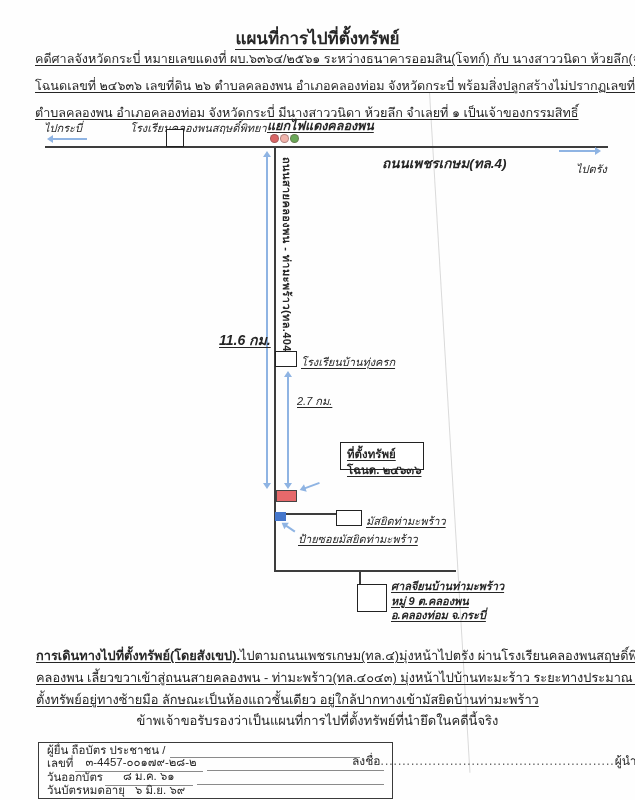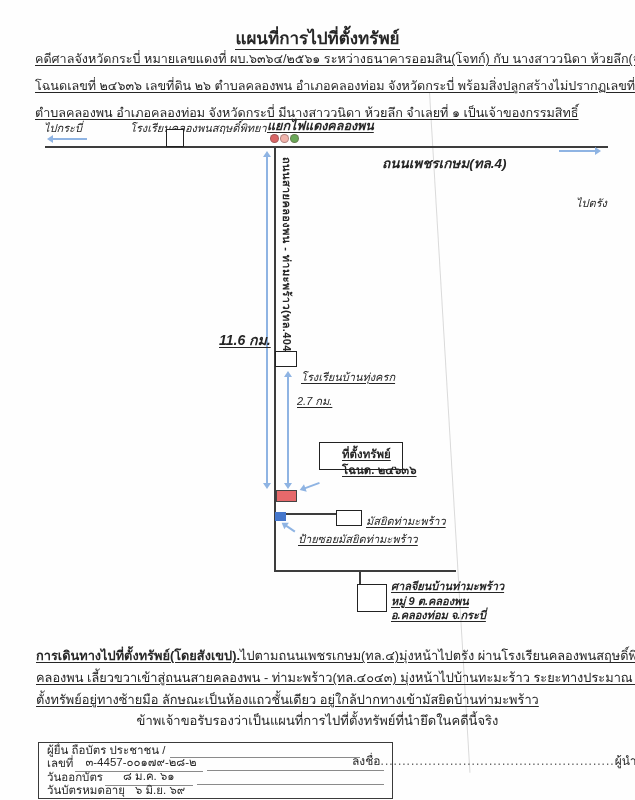--- a/index.html
+++ b/index.html
@@ -80,42 +80,42 @@
   <div class="abs maplabel b ul" style="left:267px; top:116px; font-size:12.5px;">แยกไฟแดงคลองพน</div>
   <div class="abs" style="left:270px; top:134px; line-height:0;">
     <span class="circle" style="background:var(--traffic_red);"></span><span class="circle" style="background:var(--traffic_amber);"></span><span class="circle" style="background:var(--traffic_green);"></span>
   </div>
 
   <div class="abs maplabel b" style="left:382px; top:152px; font-size:13.5px;">ถนนเพชรเกษม(ทล.4)</div>
   <div class="abs harrow" style="left:556px; top:147px; width:45px;">
     <div class="ln"></div>
       <div class="hd-right"></div>
   </div>
-  <div class="abs maplabel" style="left:576px; top:160px;margin-top:34px;">ไปตรัง</div>
+  <div class="abs maplabel" style="left:576px; top:160px;">ไปตรัง</div>
 
   <div class="abs sideroad" style="left:296px; top:157px;">ถนนสายคลองพน - ท่ามะพร้าว(ทล.4043)</div>
 
   <div class="abs varrow" style="left:263px; top:151px; height:338px;">
     <div class="ln"></div>
       <div class="hd-up"></div>
       <div class="hd-down"></div>
   </div>
   <div class="abs maplabel b ul" style="left:219px; top:281px; font-size:14px; font-style:italic;margin-top:48px;">11.6 กม.</div>
 
   <div class="abs mapbox" style="left:275px; top:351px; width:22px; height:16px;"></div>
-  <div class="abs maplabel ul" style="left:301px; top:353px;margin-top:15px;">โรงเรียนบ้านทุ่งครก</div>
+  <div class="abs maplabel ul" style="left:301px; top:353px;">โรงเรียนบ้านทุ่งครก</div>
 
   <div class="abs varrow" style="left:284px; top:371px; height:118px;">
     <div class="ln"></div>
       <div class="hd-up"></div>
       <div class="hd-down"></div>
   </div>
   <div class="abs maplabel ul" style="left:297px; top:392px;">2.7 กม.</div>
 
-  <div class="abs mapbox" style="left:319px; top:442px; width:84px; height:28px; border-width:1.6px; padding:3px 22px;">
+  <div class="abs mapbox" style="left:340px; top:442px; width:84px; height:28px; border-width:1.6px; padding:3px 6px;">
     <div class="b ul nowrap" style="font-size:11.5px; line-height:16px;">ที่ตั้งทรัพย์</div>
     <div class="b ul nowrap" style="font-size:11.5px; line-height:16px;">โฉนด. ๒๔๖๓๖</div>
   </div>
   <div class="abs harrow" style="left:299px; top:482px; width:24px; transform:rotate(-20deg);">
     <div class="ln"></div>
       <div class="hd-left"></div>
   </div>
   <div class="abs" style="left:276px; top:490px; width:21px; height:12px; background:var(--property_red); border:1px solid #444; box-sizing:border-box;"></div>
 
   <div class="abs" style="left:275px; top:512px; width:11px; height:9px; background:var(--marker_blue);"></div>

